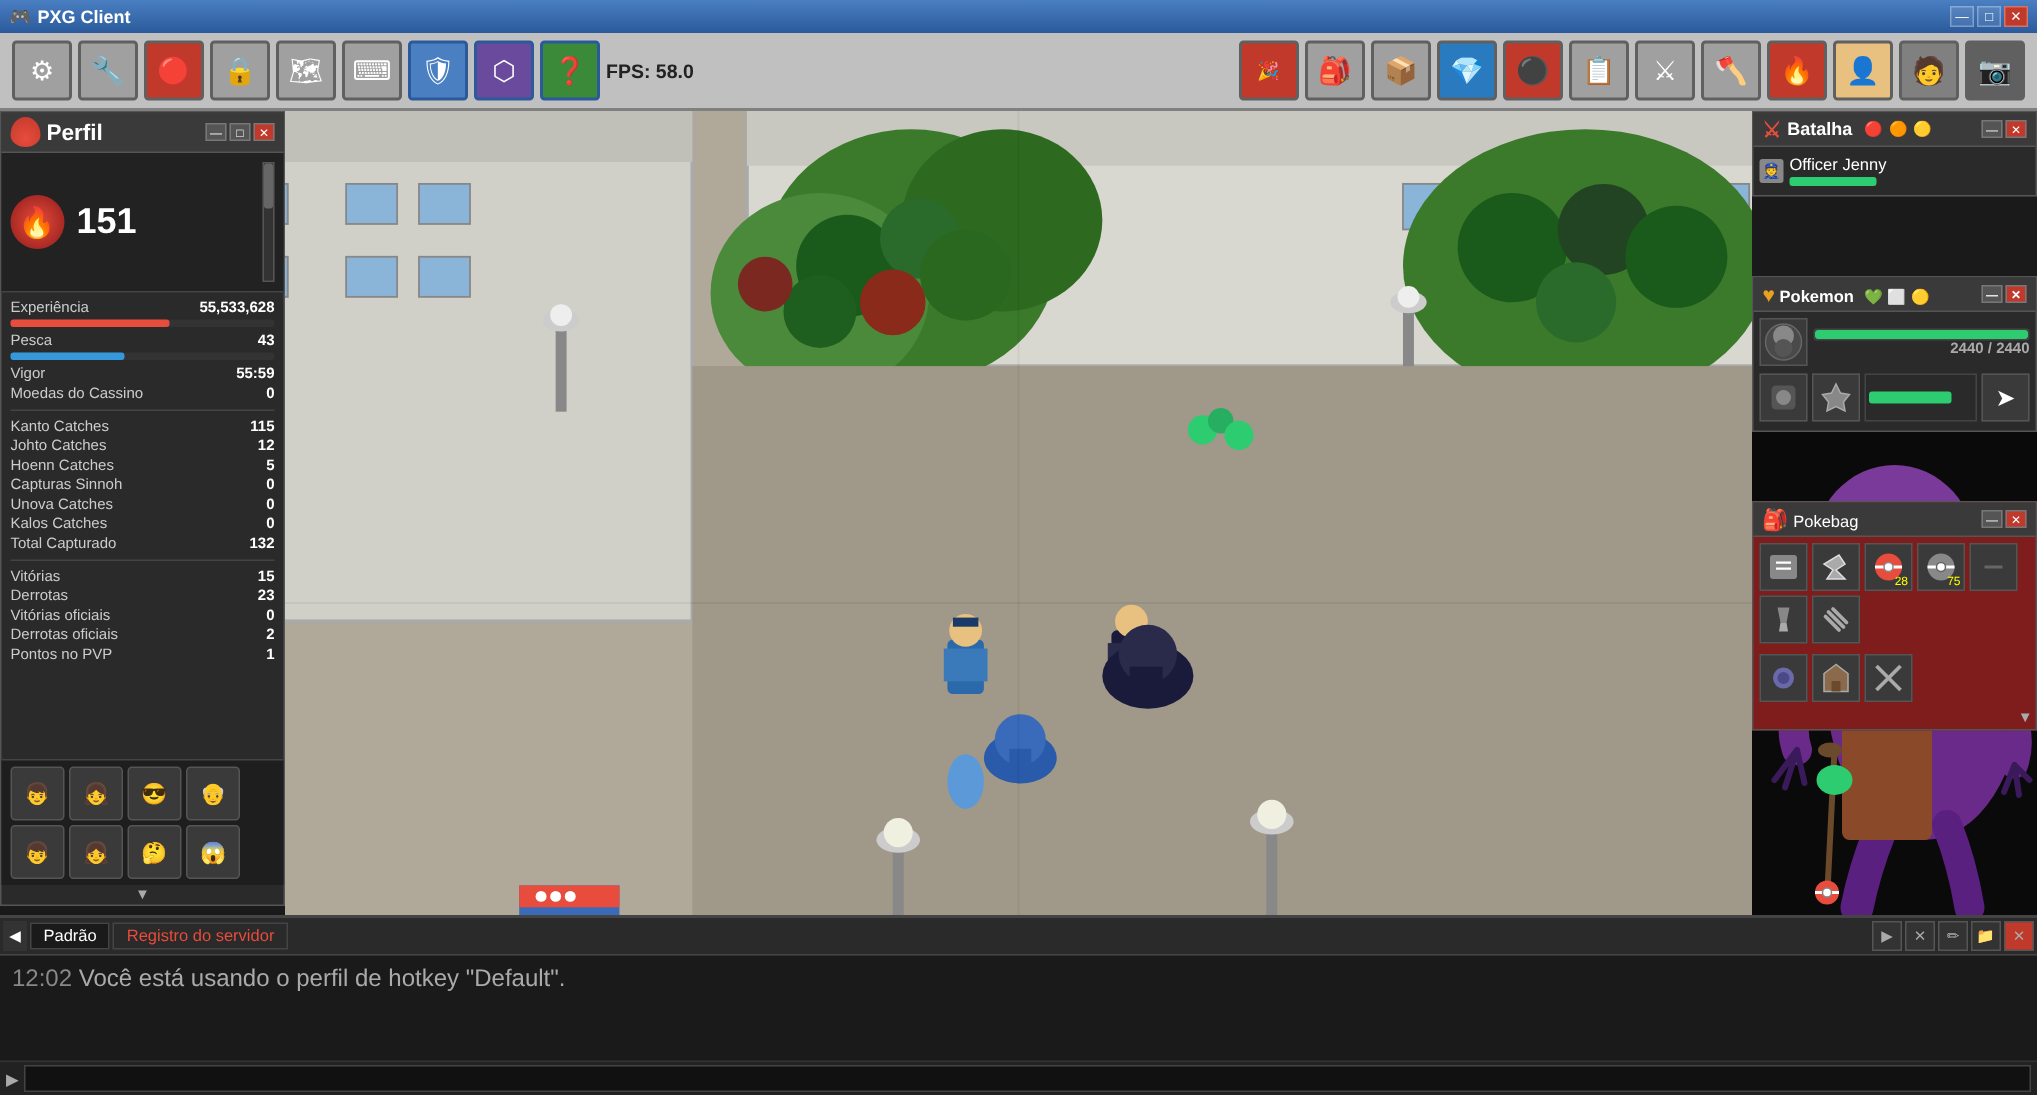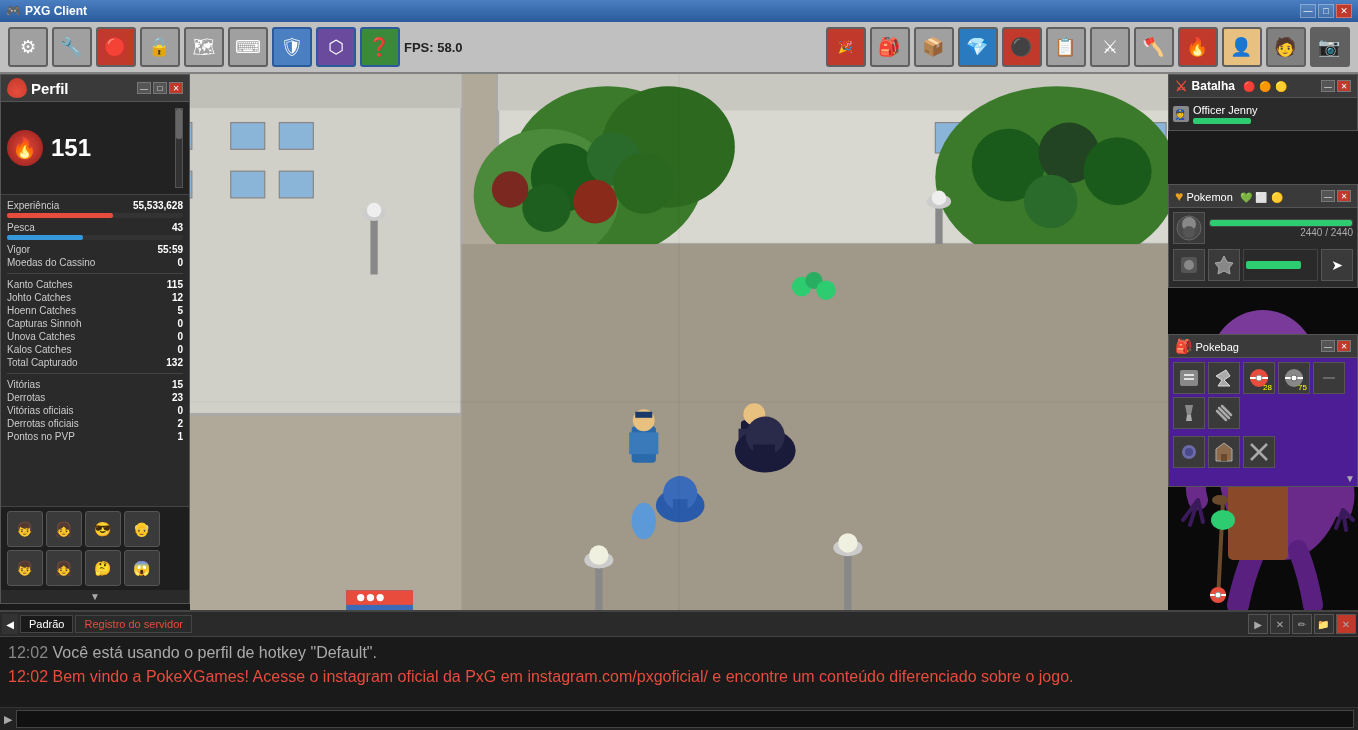--- a/index.html
+++ b/index.html
@@ -287,20 +287,21 @@
     
     #pokemon-panel {
       position: absolute;
       top: 0;
       right: 0;
       width: 190px;
       background: #2a2a2a;
       border: 1px solid #555;
       z-index: 10;
       top: 110px;
+      font-weight: bold;
     }
     #pokemon-header {
       background: #3a3a3a;
       padding: 3px 6px;
       display: flex;
       align-items: center;
       justify-content: space-between;
       border-bottom: 1px solid #555;
     }
     .pokemon-content {
@@ -344,21 +345,21 @@
       color: #aaa;
       text-align: right;
     }
 
     
     #pokebag-panel {
       position: absolute;
       top: 0;
       right: 0;
       width: 190px;
-      background: #4c1d95;
+      background: #7f1d1d;
       border: 1px solid #555;
       z-index: 10;
       top: 260px;
     }
     #pokebag-header {
       background: #3a3a3a;
       padding: 3px 6px;
       display: flex;
       align-items: center;
       justify-content: space-between;
@@ -1016,23 +1017,19 @@
         <div class="chat-ctrl-btn">✏</div>
         <div class="chat-ctrl-btn">📁</div>
         <div class="chat-ctrl-btn close-btn" style="background:#c0392b;">✕</div>
       </div>
     </div>
     <div id="chat-messages">
       <div class="chat-msg">
         <span class="timestamp">12:02</span>
         <span>Você está usando o perfil de hotkey "Default".</span>
       </div>
-      <div class="chat-msg">
-        <span class="highlight">12:02</span>
-        <span class="highlight">Bem vindo a PokeXGames! Acesse o instagram oficial da PxG em instagram.com/pxgoficial/  e encontre um conteúdo diferenciado sobre o jogo.</span>
-      </div>
     </div>
     <div id="chat-input-row">
       <span style="color:#aaa; margin-right:4px;">▶</span>
       <input type="text" id="chat-input" style="flex: 1 1 0%; background: rgb(17, 17, 17); border: 1px solid rgb(68, 68, 68); color: rgb(255, 255, 255); padding: 2px 4px; font-size: 11px; height: 18px;">
     </div>
   </div>
 </div>
 
 </body></html>

